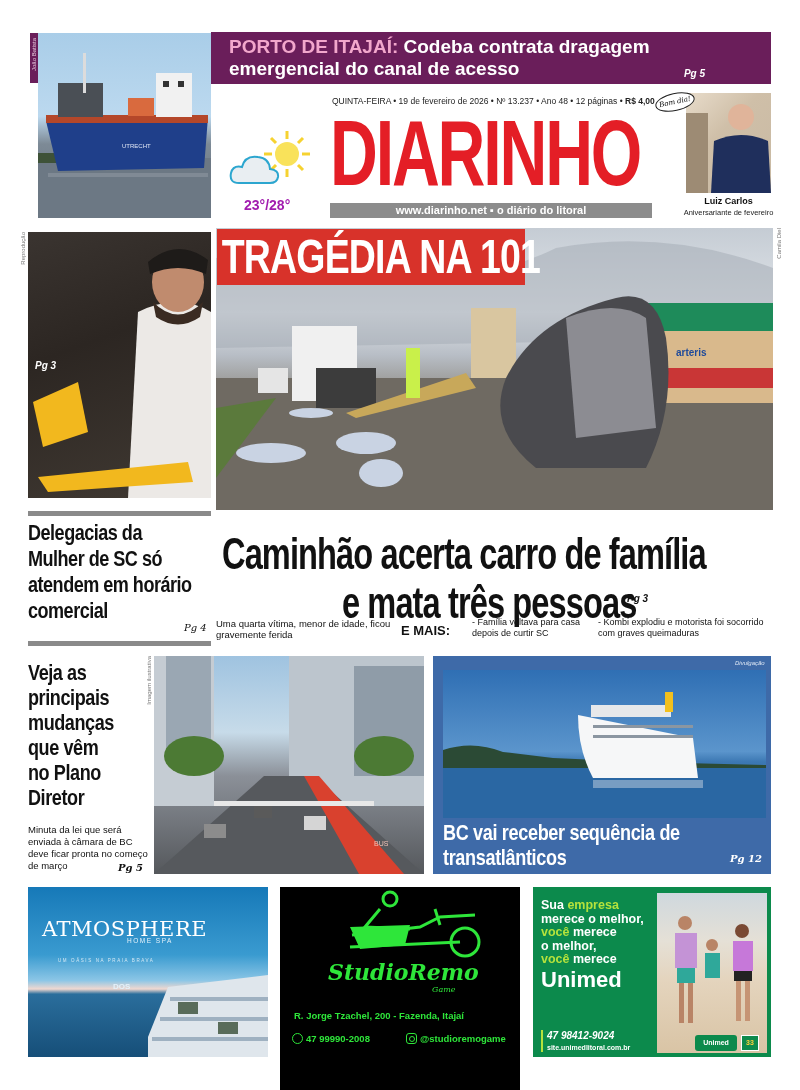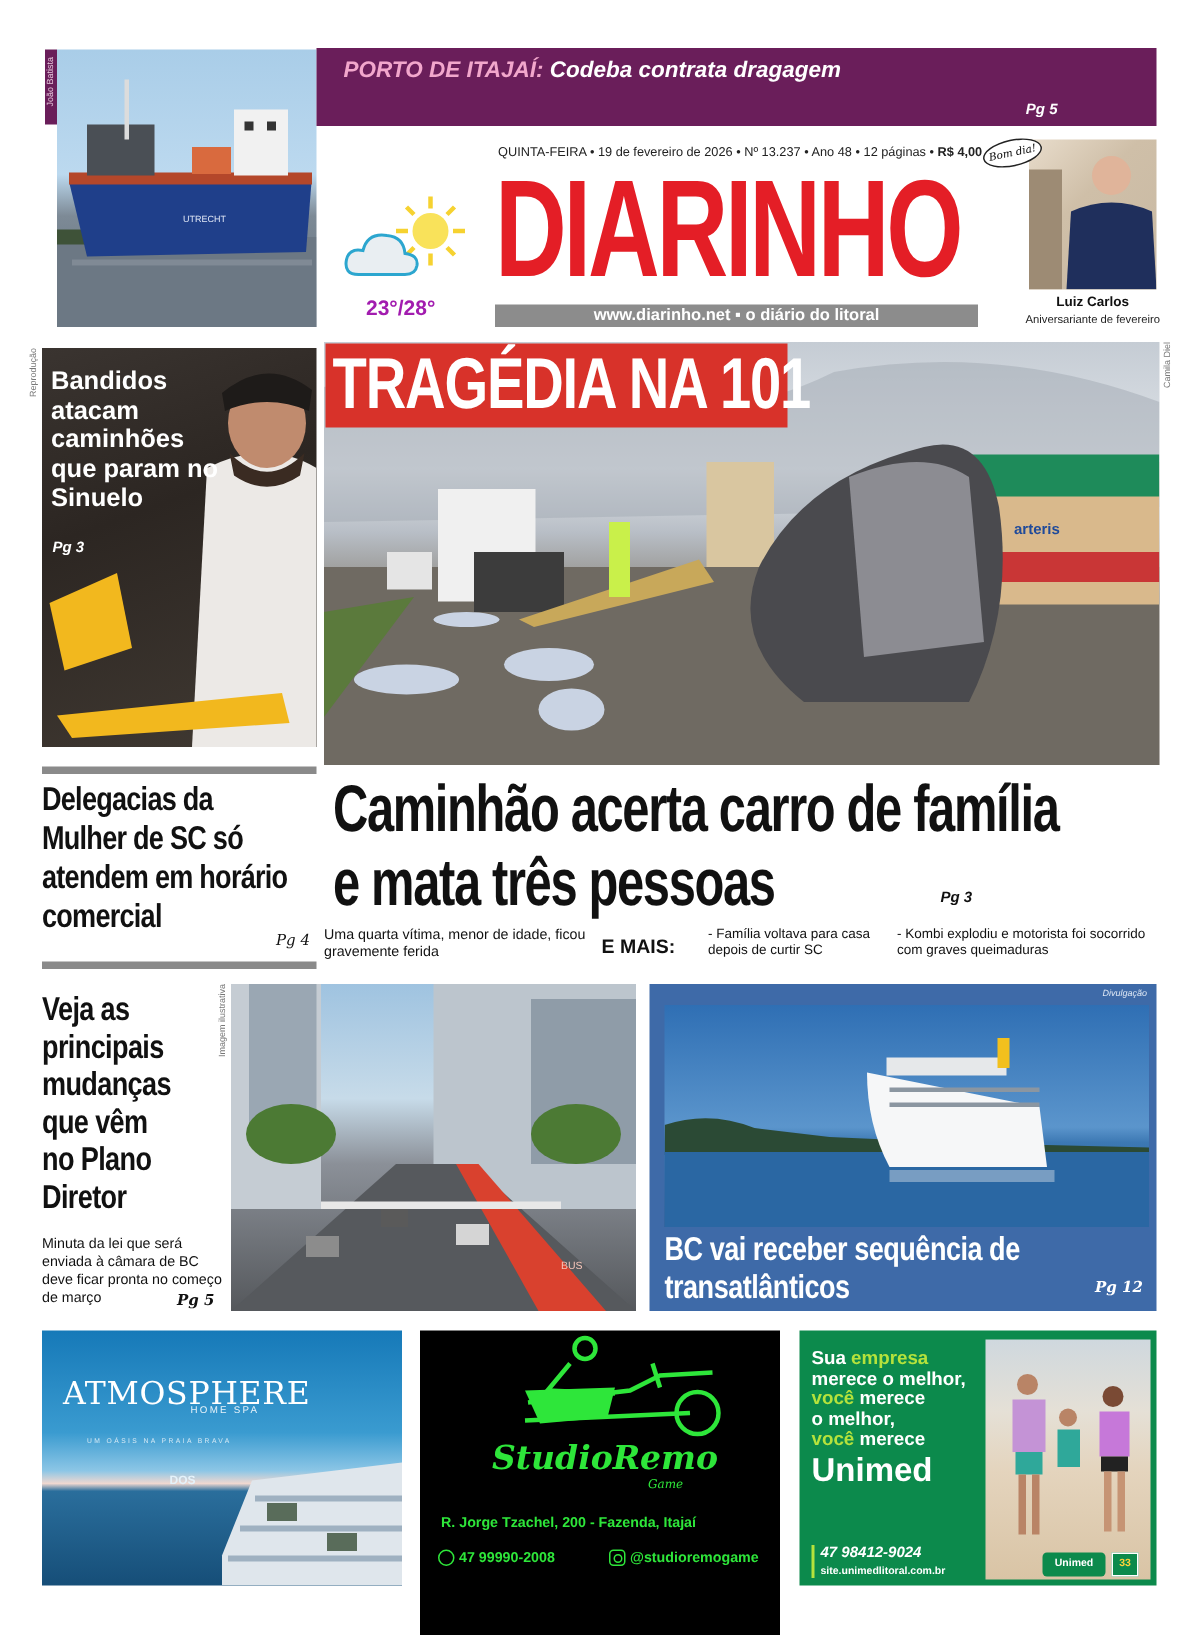--- a/index.html
+++ b/index.html
@@ -2,21 +2,21 @@
 <html><head>
 <meta charset="utf-8">
 <style>
   * { box-sizing: border-box; margin: 0; padding: 0; }
   body { width: 800px; height: 1090px; background: #ffffff; font-family: "Liberation Sans", sans-serif; position: relative; overflow: hidden; }
   .abs { position: absolute; }
   .credit { position: absolute; font-size: 6px; color: #777; writing-mode: vertical-rl; transform: rotate(180deg); font-family: "Liberation Sans", sans-serif; }
 
   
   #port-banner { left: 211px; top: 32px; width: 560px; height: 52px; background: #6a1e5a; padding: 4px 18px; }
-  #port-banner .h { font-style: italic; font-weight: bold; font-size: 15px; line-height: 22px; color: #fff; }
+  #port-banner .h { font-weight: bold; font-size: 19px; line-height: 22px; color: #fff; }
   #port-banner .pink { color: #f2a7cc; }
   #port-banner .pg { position: absolute; right: 66px; bottom: 5px; font-style: italic; font-size: 10px; color: #fff; font-weight: bold; }
 
   #ship-photo { left: 38px; top: 33px; width: 173px; height: 185px; overflow: hidden; background: linear-gradient(#a9cde8 0%, #bcd9ef 45%, #7d8a96 60%, #5c6a78 100%); }
   #ship-credit-bar { left: 30px; top: 33px; width: 8px; height: 50px; background: #6a1e5a; }
 
   
   #weather { left: 225px; top: 125px; width: 90px; height: 95px; }
   #temp { position: absolute; left: 19px; top: 72px; font-size: 14px; font-weight: bold; color: #a21caf; }
 
@@ -43,21 +43,21 @@
   #tragedia { left: 217px; top: 229px; width: 308px; height: 56px; background: #d8322a; }
   #tragedia span { display: block; color: #fff; font-weight: bold; font-size: 48px; line-height: 56px; padding-left: 6px; letter-spacing: -1px; transform: scaleX(0.78); transform-origin: left center; white-space: nowrap; }
 
   
   .gray-rule { position: absolute; left: 28px; width: 183px; height: 5px; background: #8a8a8a; }
   #deleg { left: 28px; top: 520px; width: 185px; }
   #deleg .h { font-size: 22px; line-height: 26px; font-weight: bold; color: #111; letter-spacing: -0.6px; transform: scaleX(0.82); transform-origin: left top; width: 230px; }
   #deleg-pg { left: 184px; top: 622px; font-family: "DejaVu Serif", serif; font-style: italic; font-size: 10px; color: #111; }
 
   
-  #headline { left: 222px; top: 515px; width: 560px; }
+  #headline { left: 222px; top: 529px; width: 560px; text-align: right; }
   #headline .h { font-weight: bold; font-size: 44px; line-height: 49px; color: #111; letter-spacing: -1.2px; transform: scaleX(0.74); transform-origin: left top; white-space: nowrap; }
   #headline-pg { left: 627px; top: 593px; font-style: italic; font-size: 10px; font-weight: bold; color: #111; }
   #subdeck { left: 216px; top: 618px; width: 180px; font-size: 9.5px; line-height: 11px; color: #111; }
   #emais { left: 369px; top: 623px; font-size: 13px; font-weight: bold; color: #111; padding-left: 32px; }
   #emais-1 { left: 472px; top: 617px; width: 120px; font-size: 9px; line-height: 11px; color: #111; }
   #emais-2 { left: 598px; top: 617px; width: 180px; font-size: 9px; line-height: 11px; color: #111; }
 
   
   #plano-h { left: 28px; top: 660px; width: 120px; }
   #plano-h .h { font-size: 22px; line-height: 25px; font-weight: bold; color: #111; letter-spacing: -0.5px; transform: scaleX(0.82); transform-origin: left top; width: 150px; }
@@ -118,20 +118,21 @@
     <rect x="140" y="48" width="6" height="6" fill="#333"></rect>
     <rect x="90" y="65" width="26" height="18" fill="#d96a3e"></rect>
     <rect x="45" y="20" width="3" height="40" fill="#dcdcdc"></rect>
     <text x="84" y="115" fill="#dfe6f5" font-size="6" font-family="Liberation Sans, sans-serif">UTRECHT</text>
     <rect x="10" y="140" width="160" height="4" fill="#8d96a0" opacity="0.6"></rect>
   </svg>
 </div>
 <div class="abs" id="port-banner">
   <div class="h">
     <span class="pink">PORTO DE ITAJAÍ:</span><span> Codeba contrata dragagem</span><br>
+    <span>emergencial do canal de acesso</span>
   </div>
   <span class="pg">Pg 5</span>
 </div>
 
 <div class="abs" id="weather">
   <svg width="90" height="70" viewBox="0 0 90 70">
     <g stroke="#f6d230" stroke-width="3">
       <line x1="62" y1="6" x2="62" y2="14"></line>
         <line x1="62" y1="44" x2="62" y2="52"></line>
       <line x1="39" y1="29" x2="47" y2="29"></line>
@@ -179,27 +180,20 @@
 <div class="credit" style="left:20px;top:232px;">Reprodução</div>
 <div class="abs" id="bandidos">
   <svg width="183" height="266" viewBox="0 0 183 266" style="position:absolute;left:0;top:0;">
     <path d="M110 80 Q150 60 183 80 L183 266 L100 266 Z" fill="#ece9e6"></path>
     <ellipse cx="150" cy="50" rx="26" ry="30" fill="#c08b6e"></ellipse>
     <path d="M120 30 Q150 5 180 28 L178 42 Q150 30 122 42 Z" fill="#1e1b19"></path>
     <path d="M125 70 Q150 95 175 70 L172 85 Q150 100 128 85 Z" fill="#3a2b22"></path>
     <polygon points="5,170 50,150 60,200 15,215" fill="#f2b81e"></polygon>
     <polygon points="10,245 160,230 165,250 20,260" fill="#f2b81e"></polygon>
   </svg>
-  <div class="h">
-    <div>Bandidos</div>
-    <div>atacam</div>
-    <div>caminhões</div>
-    <div>que param no</div>
-    <div>Sinuelo</div>
-  </div>
   <div class="pg">Pg 3</div>
 </div>
 
 <div class="abs" id="main-photo">
   <svg width="557" height="282" viewBox="0 0 557 282">
     <path d="M0 30 Q80 10 160 40 Q260 60 340 20 Q450 0 557 40 L557 110 L0 120 Z" fill="#a6adb6" opacity="0.55"></path>
     <rect x="0" y="150" width="557" height="132" fill="#6f6a62"></rect>
     <path d="M0 180 L60 170 L0 250 Z" fill="#5b7a3c"></path>
     <rect x="76" y="98" width="65" height="75" fill="#f0f0f0"></rect>
     <rect x="42" y="140" width="30" height="25" fill="#e5e5e5"></rect>

